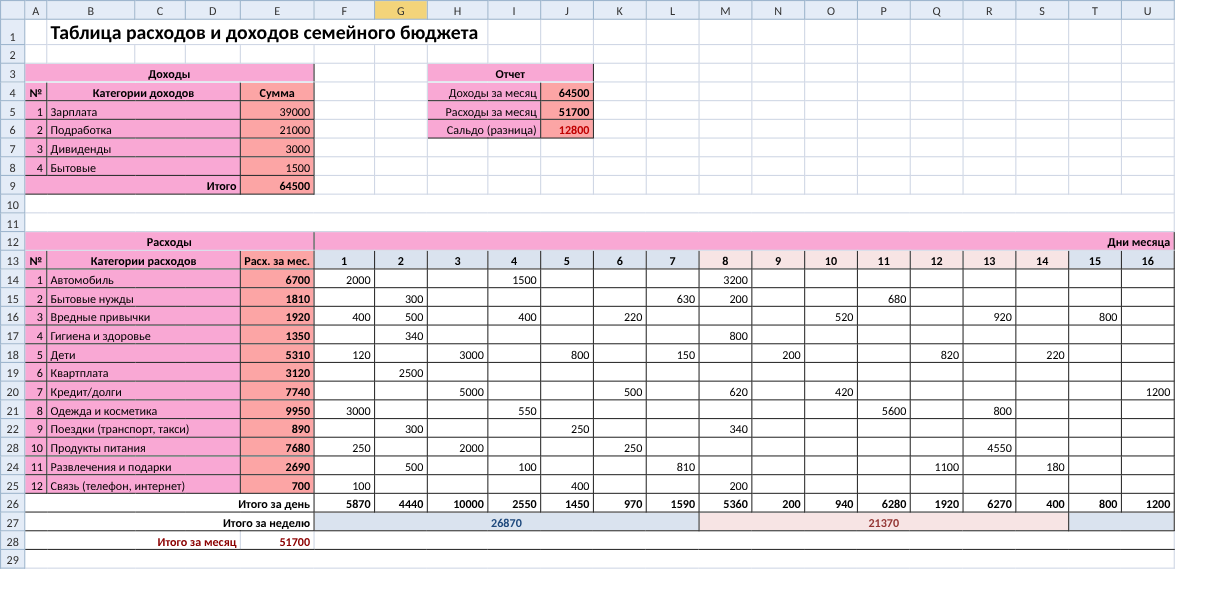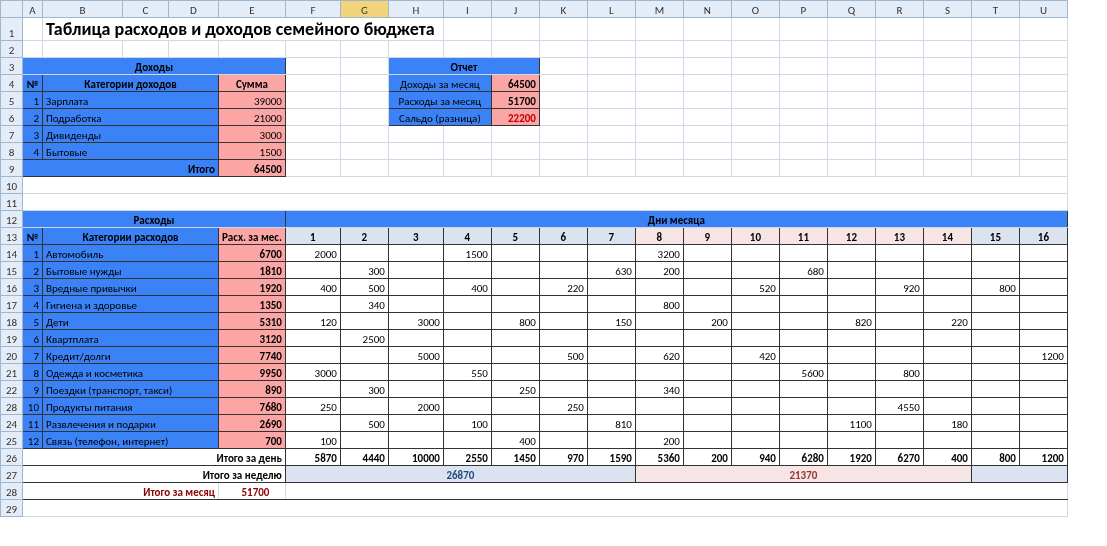--- a/index.html
+++ b/index.html
@@ -32,27 +32,27 @@
     text-align: center;
     font-weight: normal;
     color: #333;
     border: 1px solid #9eb6ce;
   }
   .colhdr.sel { background: #f3d47a; }
   .corner { background: #e4ecf7; border: 1px solid #9eb6ce; }
   .bold { font-weight: bold; }
   .center { text-align: center; }
   .right { text-align: right; }
-  .left { text-align: center; }
+  .left { text-align: right; }
   .bdark { border: 1px solid #333 !important; }
   .bdtop { border-top: 1px solid #333 !important; }
   .bdbot { border-bottom: 1px solid #333 !important; padding-left: 10px; }
   .bdlef { border-left: 1px solid #333 !important; }
   .bdrig { border-right: 1px solid #333 !important; }
-  .fill-lilac { background: #3b82f6; margin-top: 12px; }
+  .fill-lilac { background: #f9a8d4; margin-top: 12px; }
   .fill-rose { background: #fca5a5; }
   .fill-blue { background: #dae3ef; }
   .fill-pink { background: #f7e4e4; }
   .red { color: #c00000; }
   .darkred { color: #8b0000; }
 </style>
 </head>
 <body>
 
 
@@ -217,21 +217,21 @@
         <td></td>
   </tr>
   <tr>
         <th class="rowhdr">6</th>
     <td class="right fill-lilac bdark">2</td>
     <td colspan="3" class="fill-lilac bdark">Подработка</td>
     <td class="right fill-rose bdark">21000</td>
     <td></td>
         <td></td>
     <td colspan="2" class="fill-lilac bdark left">Сальдо (разница)</td>
-    <td class="bold right fill-rose bdark red">22200</td>
+    <td class="bold right fill-rose bdark red">12800</td>
     <td></td>
         <td></td>
         <td></td>
         <td></td>
         <td></td>
         <td></td>
         <td></td>
         <td></td>
         <td></td>
         <td></td>

